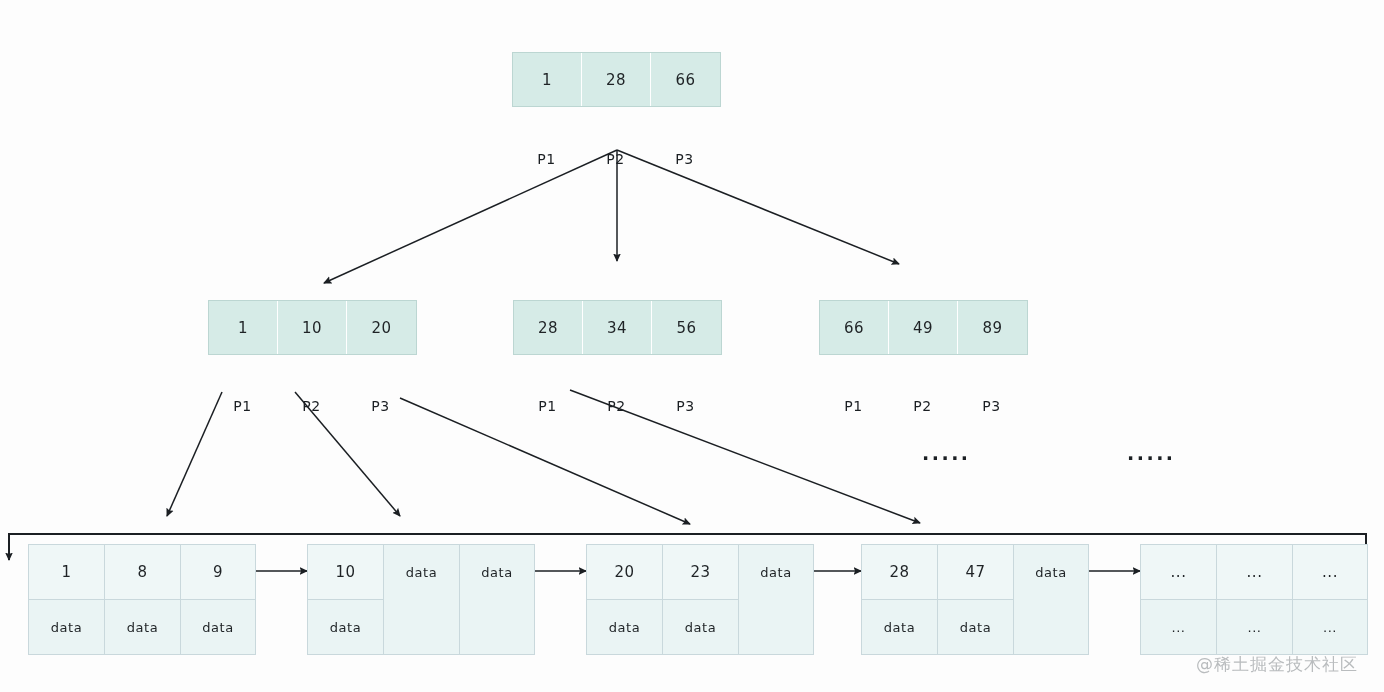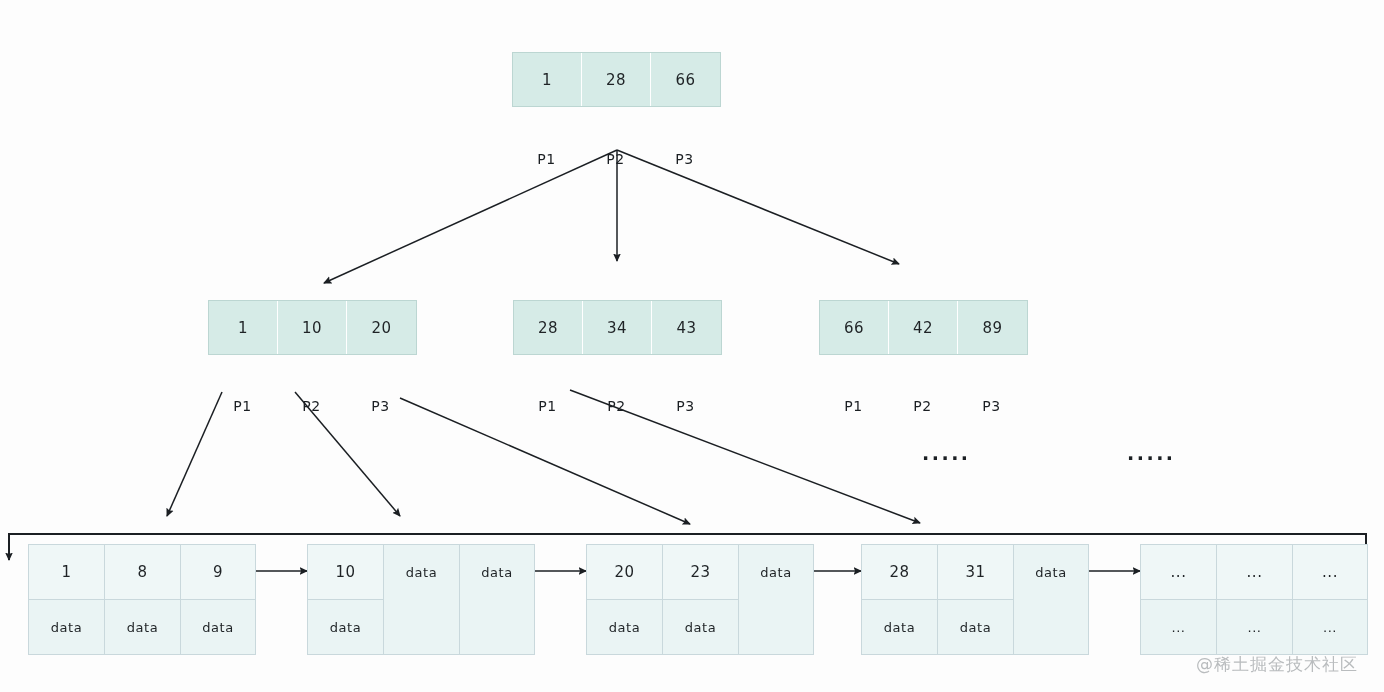--- a/index.html
+++ b/index.html
@@ -168,31 +168,31 @@
   </div>
   <div class="ptr-row" style="left:208px; top:369px;">
     <div class="ptr-label">P1</div>
     <div class="ptr-label">P2</div>
     <div class="ptr-label">P3</div>
   </div>
 
   <div class="index-node" style="left:513px; top:300px;">
     <div class="index-cell">28</div>
     <div class="index-cell">34</div>
-    <div class="index-cell">43</div>
+    <div class="index-cell">56</div>
   </div>
   <div class="ptr-row" style="left:513px; top:369px;">
     <div class="ptr-label">P1</div>
     <div class="ptr-label">P2</div>
     <div class="ptr-label">P3</div>
   </div>
 
   <div class="index-node" style="left:819px; top:300px;">
     <div class="index-cell">66</div>
-    <div class="index-cell">42</div>
+    <div class="index-cell">49</div>
     <div class="index-cell">89</div>
   </div>
   <div class="ptr-row" style="left:819px; top:369px;">
     <div class="ptr-label">P1</div>
     <div class="ptr-label">P2</div>
     <div class="ptr-label">P3</div>
   </div>
 
   <div class="ellipsis" style="left:922px; top:447px;">·····</div>
   <div class="ellipsis" style="left:1127px; top:447px;">·····</div>
@@ -238,21 +238,21 @@
       <div class="leaf-data">data</div>
     </div>
   </div>
 
   <div class="leaf-node" style="left:861px; top:544px;">
     <div class="leaf-col">
       <div class="leaf-key">28</div>
       <div class="leaf-data">data</div>
     </div>
     <div class="leaf-col">
-      <div class="leaf-key">31</div>
+      <div class="leaf-key">47</div>
       <div class="leaf-data">data</div>
     </div>
     <div class="leaf-col">
       <div class="leaf-data">data</div>
     </div>
   </div>
 
   <div class="leaf-node" style="left:1140px; top:544px;">
     <div class="leaf-col">
       <div class="leaf-key">...</div>

